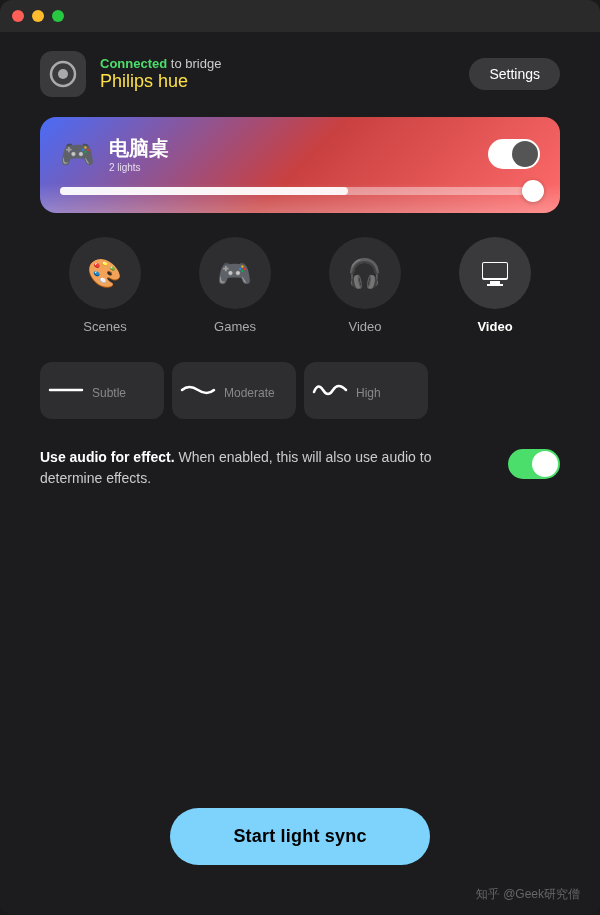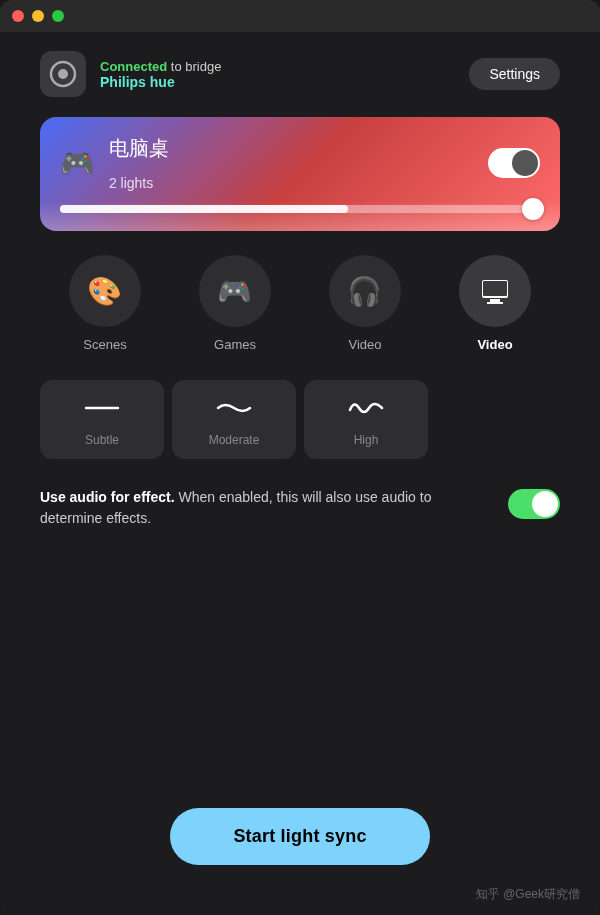--- a/index.html
+++ b/index.html
@@ -75,23 +75,23 @@
     .connection-info {}
     .connected-text {
       font-size: 13px;
       color: #ccc;
     }
     .connected-green {
       color: #4cde6a;
       font-weight: 600;
     }
     .device-name {
-      font-size: 14px;
-      font-weight: 700;
-      color: #5eead4;
+      font-size: 18px;
+      font-weight: 400;
+      color: #fde047;
     }
 
     .settings-btn {
       background: #3a3a3c;
       color: #fff;
       border: none;
       border-radius: 20px;
       padding: 8px 20px;
       font-size: 14px;
       font-weight: 500;
@@ -130,28 +130,27 @@
       align-items: center;
       gap: 14px;
     }
 
     .room-icon {
       font-size: 28px;
     }
 
     .room-title {
       font-size: 20px;
-      font-weight: 400;
+      font-weight: 700;
       color: #fff;
     }
 
     .room-subtitle {
-      font-size: 14px;
+      font-size: 10px;
       color: rgba(255,255,255,0.8);
-      margin-top: 13px;
     }
 
     
     .toggle {
       width: 52px;
       height: 30px;
       background: #fff;
       border-radius: 15px;
       position: relative;
       cursor: pointer;
@@ -249,21 +248,21 @@
       margin-bottom: 24px;
     }
 
     .effect-btn {
       background: #2e2e30;
       border: none;
       border-radius: 12px;
       padding: 16px 8px 12px;
       cursor: pointer;
       display: flex;
-      flex-direction: column;
+      flex-direction: row;
       align-items: center;
       gap: 8px;
     }
 
     .effect-btn.active {
       background: #4a4a4e;
     }
 
     .effect-wave {
       color: #fff;

